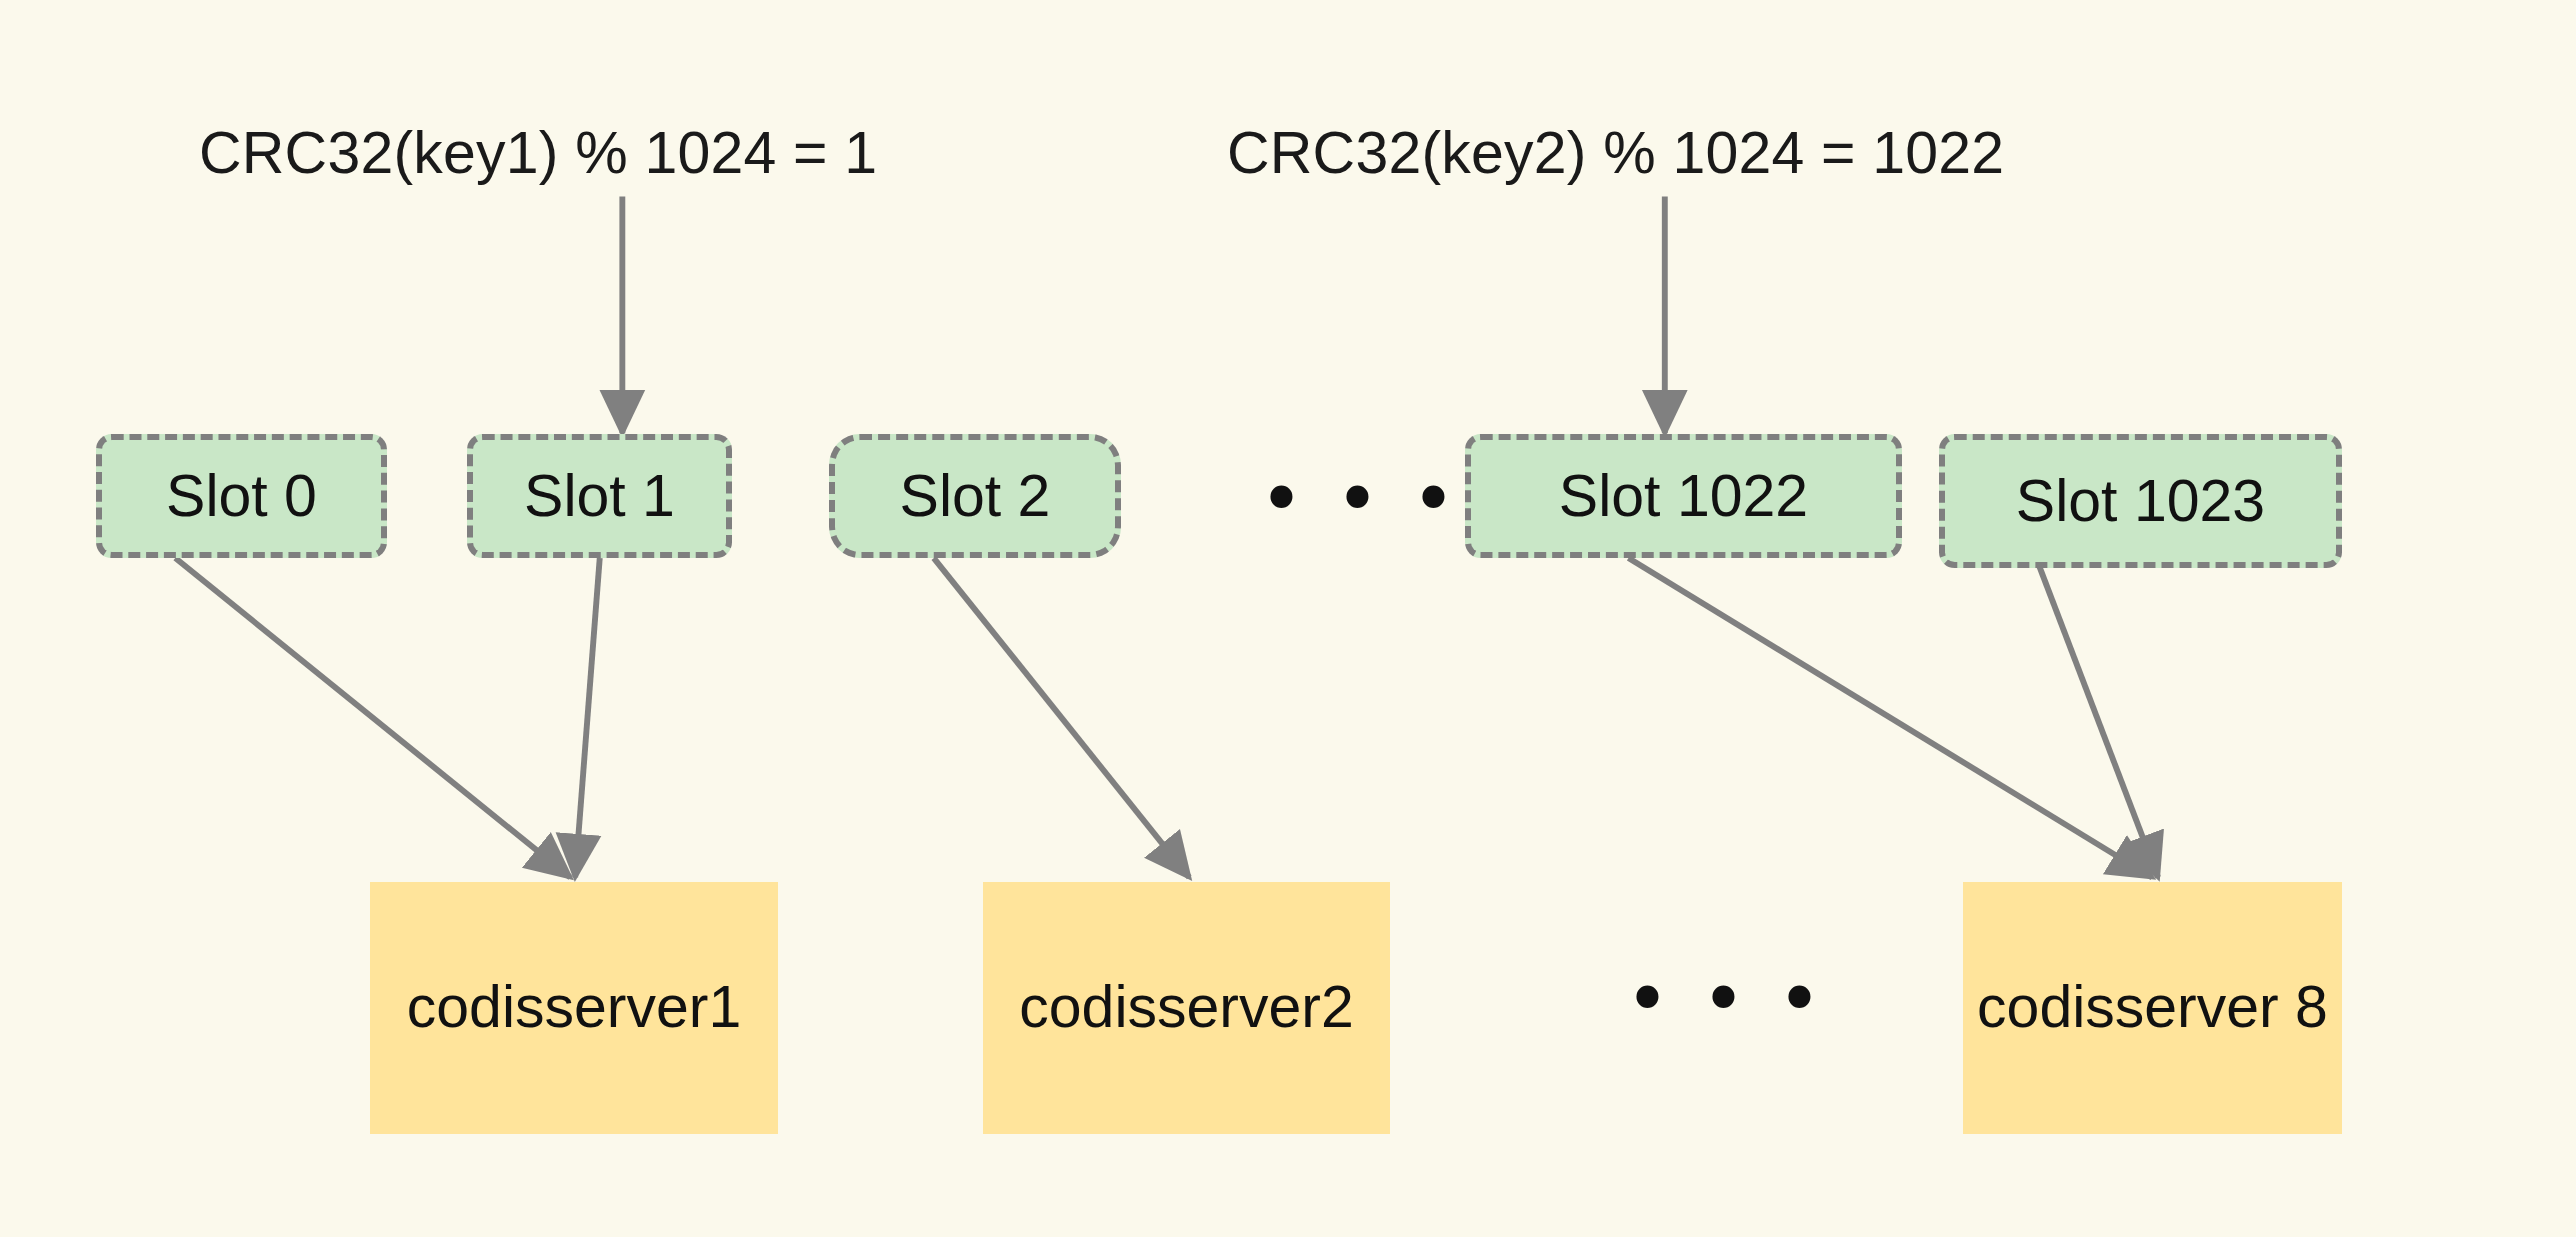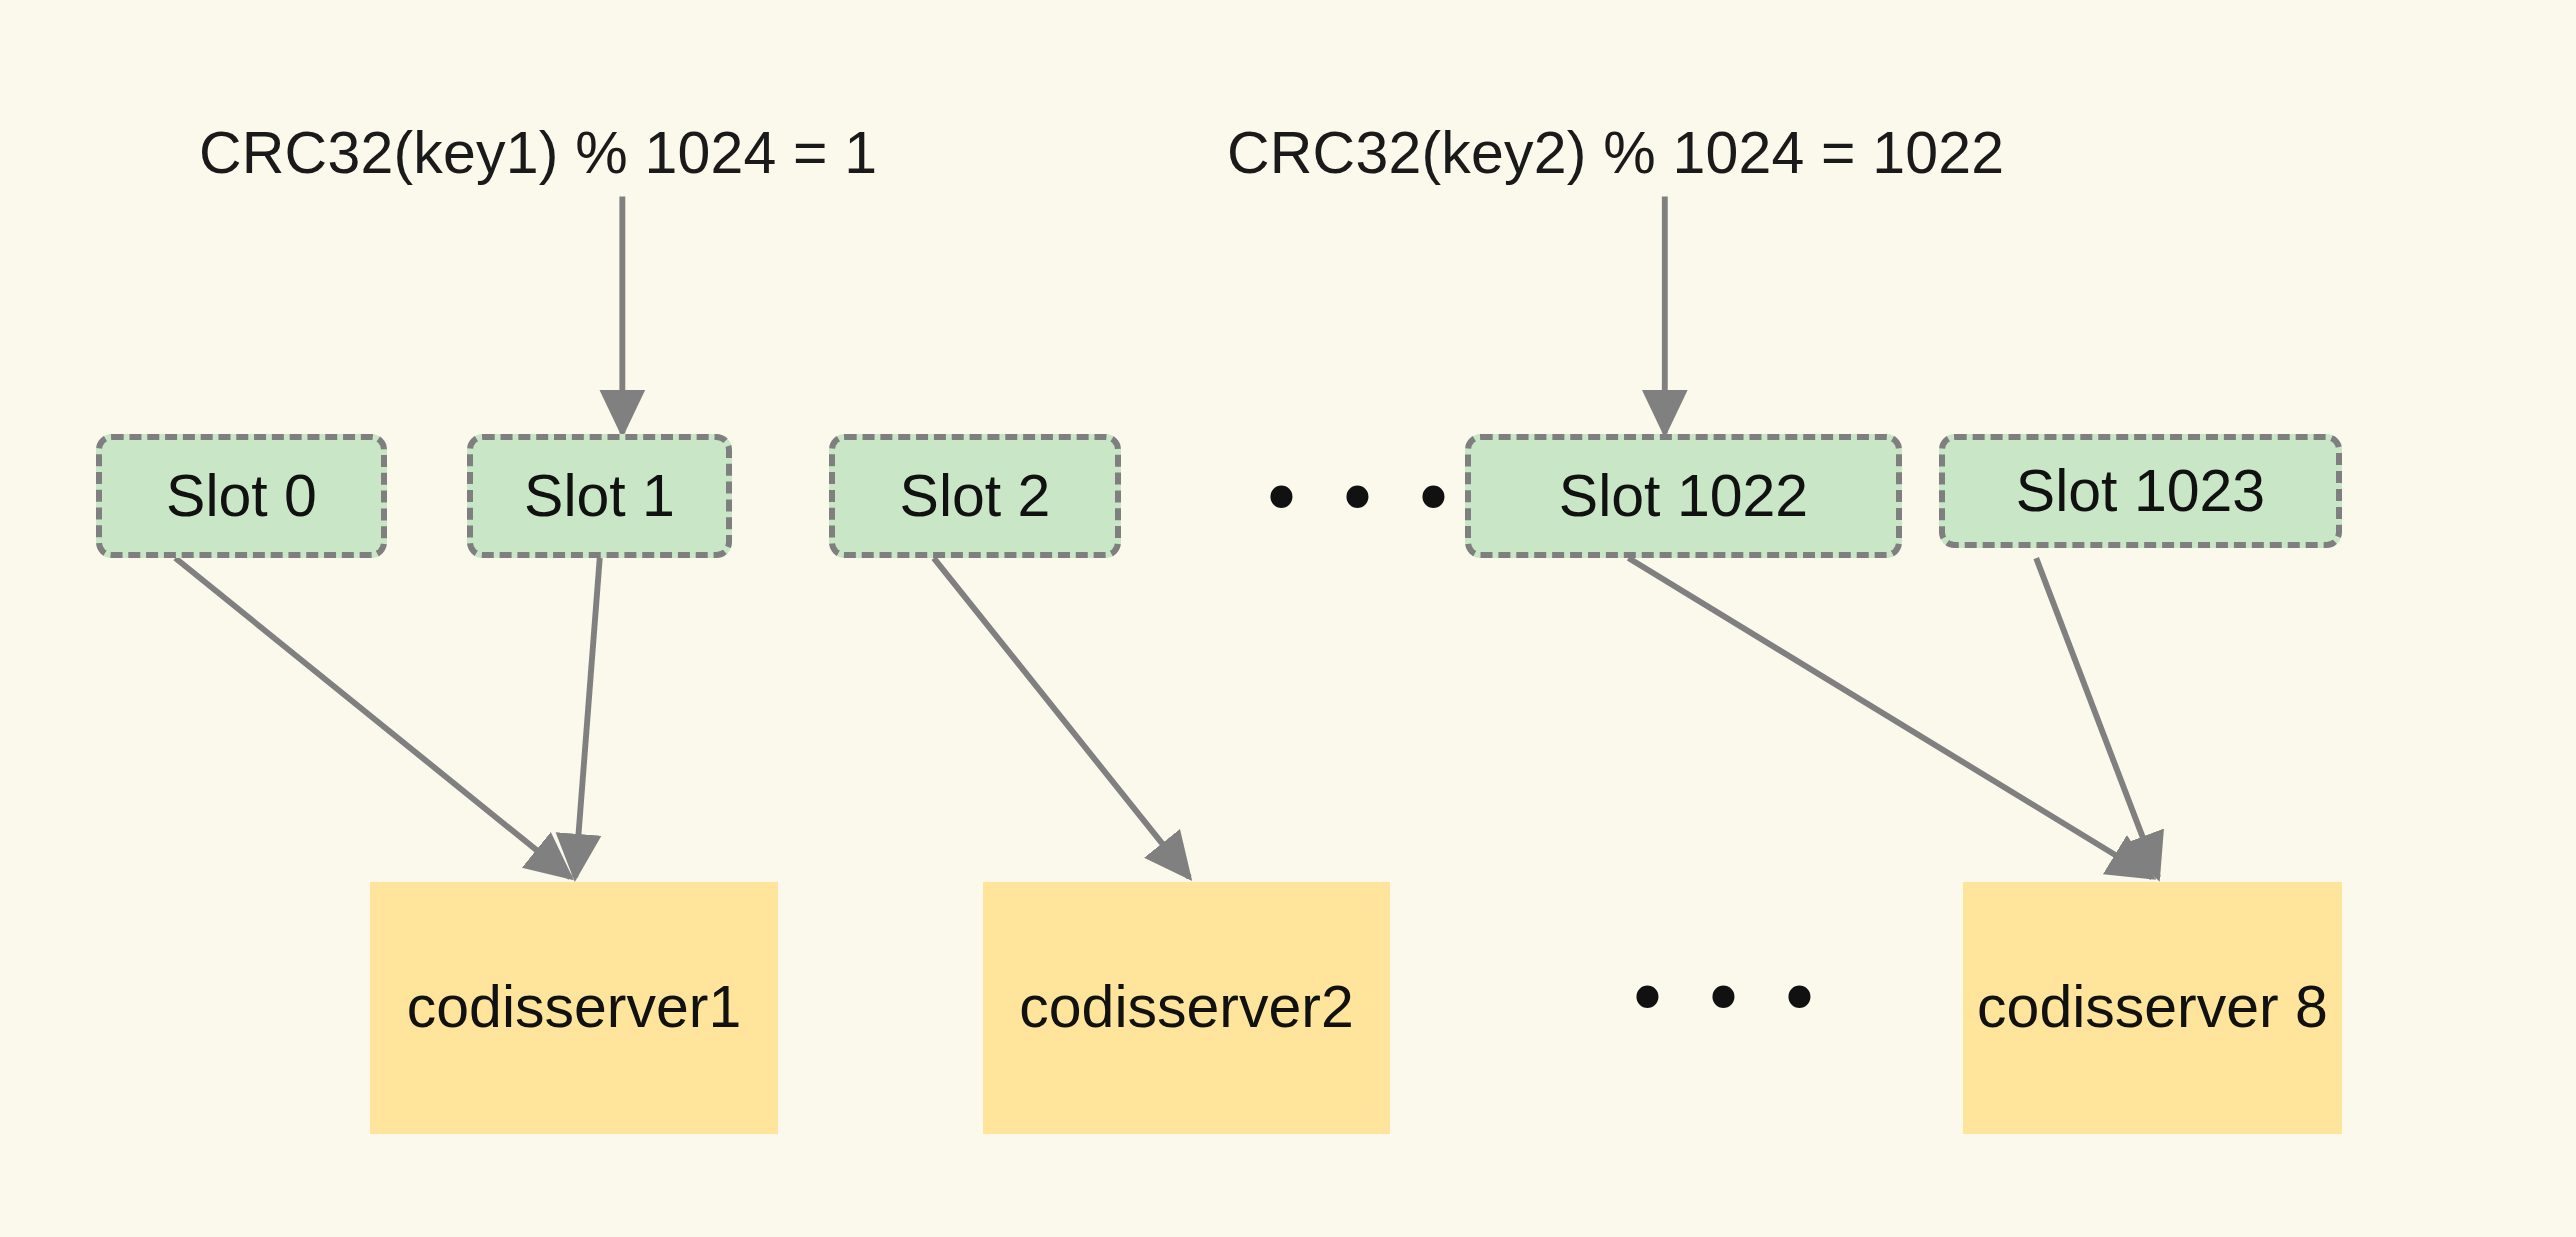--- a/index.html
+++ b/index.html
@@ -112,31 +112,31 @@
   <div class="formula-label" style="left:1227px; top:124px;">CRC32(key2) %  1024 = 1022</div>
 
   <div class="slot-box" style="left:56px; top:434px; width:291px; height:124px;margin-left:40px;">
     <span class="slot-label">Slot 0</span>
   </div>
 
   <div class="slot-box" style="left:467px; top:434px; width:265px; height:124px;">
     <span class="slot-label">Slot 1</span>
   </div>
 
-  <div class="slot-box" style="left:829px; top:434px; width:292px; height:124px;">
+  <div class="slot-box" style="left:829px; top:434px; width:292px; height:124px;border-radius:31px;">
     <span class="slot-label">Slot 2</span>
   </div>
 
   <div class="ellipsis" style="left:1268px; top:458px;">• • •</div>
 
   <div class="slot-box" style="left:1465px; top:434px; width:437px; height:124px;">
     <span class="slot-label">Slot 1022</span>
   </div>
 
-  <div class="slot-box" style="left:1939px; top:434px; width:403px; height:114px;">
+  <div class="slot-box" style="left:1939px; top:434px; width:403px; height:134px;">
     <span class="slot-label">Slot 1023</span>
   </div>
 
   <div class="server-box" style="left:370px; top:882px; width:408px; height:252px;">
     <span class="server-line">codis</span>
     <span class="server-line">server1</span>
   </div>
 
   <div class="server-box" style="left:983px; top:882px; width:407px; height:252px;">
     <span class="server-line">codis</span>

